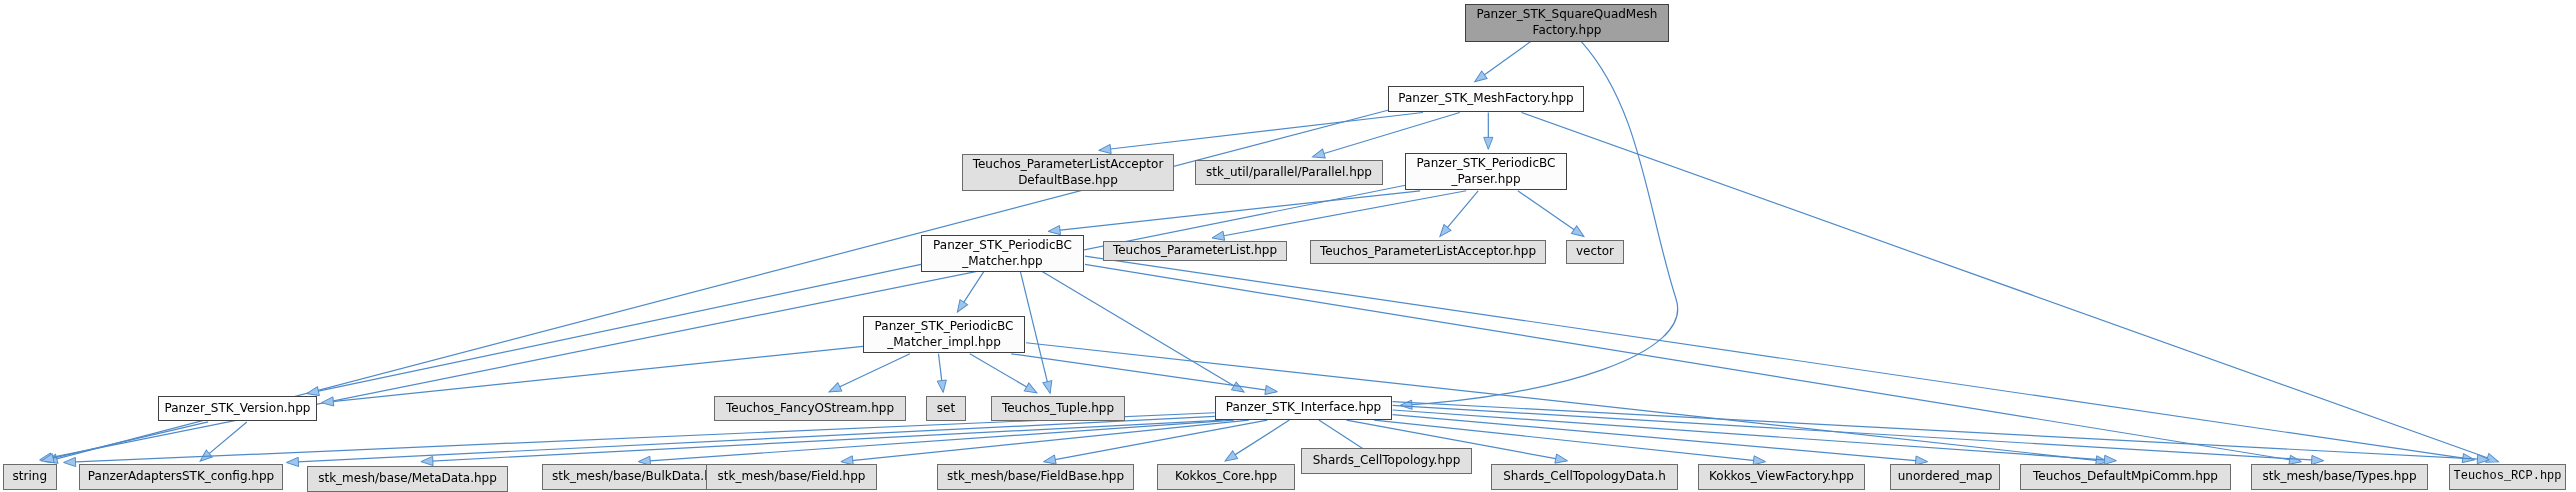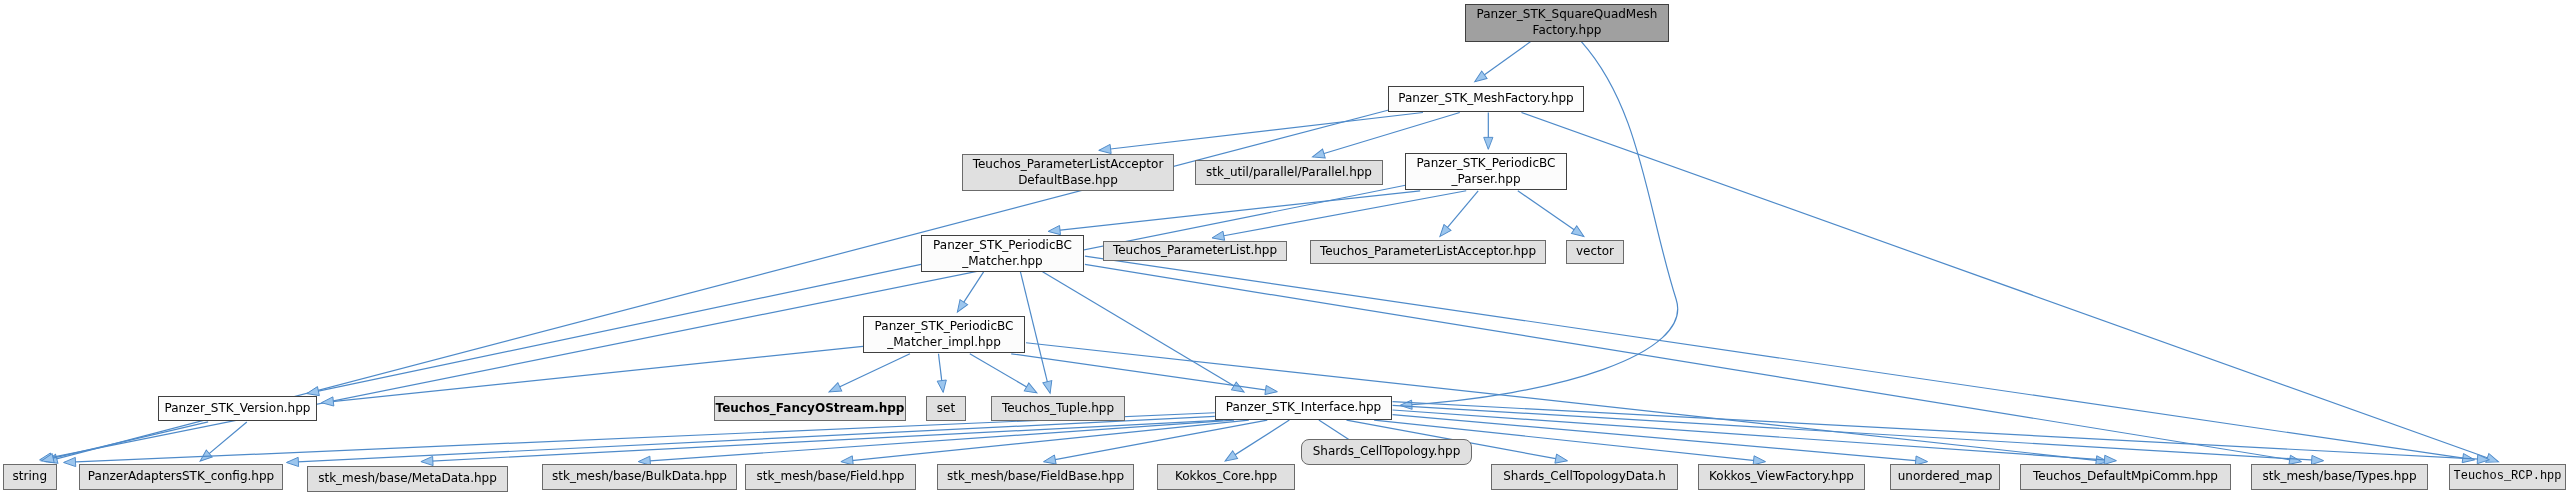--- a/index.html
+++ b/index.html
@@ -92,32 +92,32 @@
       <div class="node internal" style="left: 1405px; top: 153px; width: 162px; height: 37px;">Panzer_STK_PeriodicBC
 _Parser.hpp</div>
       <div class="node internal" style="left: 921px; top: 235px; width: 163px; height: 37px;">Panzer_STK_PeriodicBC
 _Matcher.hpp</div>
       <div class="node external" style="left: 1103px; top: 241px; width: 184px; height: 20px;">Teuchos_ParameterList.hpp</div>
       <div class="node external" style="left: 1310px; top: 240px; width: 236px; height: 24px;">Teuchos_ParameterListAcceptor.hpp</div>
       <div class="node external" style="left: 1566px; top: 240px; width: 58px; height: 24px;">vector</div>
       <div class="node internal" style="left: 863px; top: 316px; width: 162px; height: 37px;">Panzer_STK_PeriodicBC
 _Matcher_impl.hpp</div>
       <div class="node internal" style="left: 158px; top: 396px; width: 159px; height: 25px;">Panzer_STK_Version.hpp</div>
-      <div class="node external" style="left: 714px; top: 396px; width: 192px; height: 25px; font-weight: bold;">Teuchos_FancyOStream.hpp</div>
+      <div class="node external" style="left: 714px; top: 396px; width: 192px; height: 25px;">Teuchos_FancyOStream.hpp</div>
       <div class="node external" style="left: 926px; top: 396px; width: 40px; height: 25px;">set</div>
       <div class="node external" style="left: 991px; top: 396px; width: 134px; height: 25px;">Teuchos_Tuple.hpp</div>
       <div class="node internal" style="left: 1215px; top: 396px; width: 177px; height: 24px;">Panzer_STK_Interface.hpp</div>
       <div class="node external" style="left: 2.8px; top: 464px; width: 54px; height: 26px;">string</div>
       <div class="node external" style="left: 79px; top: 464px; width: 204px; height: 26px;">PanzerAdaptersSTK_config.hpp</div>
       <div class="node external" style="left: 307px; top: 466px; width: 201px; height: 26px;">stk_mesh/base/MetaData.hpp</div>
       <div class="node external" style="left: 530px; top: 464px; width: 195px; height: 26px; margin-left: 12px;">stk_mesh/base/BulkData.hpp</div>
-      <div class="node external" style="left: 745px; top: 464px; width: 171px; height: 26px;">stk_mesh/base/Field.hpp</div>
+      <div class="node external" style="left: 706px; top: 464px; width: 171px; height: 26px;">stk_mesh/base/Field.hpp</div>
       <div class="node external" style="left: 937px; top: 464px; width: 197px; height: 26px;">stk_mesh/base/FieldBase.hpp</div>
       <div class="node external" style="left: 1157px; top: 464px; width: 138px; height: 26px; text-align: center;">Kokkos_Core.hpp</div>
-      <div class="node external" style="left: 1301px; top: 439px; width: 171px; height: 26px; border-radius: 8px;">Shards_CellTopology.hpp</div>
+      <div class="node external" style="left: 1301px; top: 448px; width: 171px; height: 26px;">Shards_CellTopology.hpp</div>
       <div class="node external" style="left: 1491px; top: 464px; width: 187px; height: 26px;">Shards_CellTopologyData.h</div>
       <div class="node external" style="left: 1698px; top: 464px; width: 167px; height: 26px;">Kokkos_ViewFactory.hpp</div>
       <div class="node external" style="left: 1890px; top: 464px; width: 110px; height: 26px;">unordered_map</div>
       <div class="node external" style="left: 2020px; top: 464px; width: 211px; height: 26px;">Teuchos_DefaultMpiComm.hpp</div>
       <div class="node external" style="left: 2251px; top: 464px; width: 177px; height: 26px;">stk_mesh/base/Types.hpp</div>
       <div class="node external" style="left: 2449px; top: 464px; width: 117px; height: 26px; font-family: Liberation Mono, monospace;">Teuchos_RCP.hpp</div>
     </div>
 </div>
 
 

